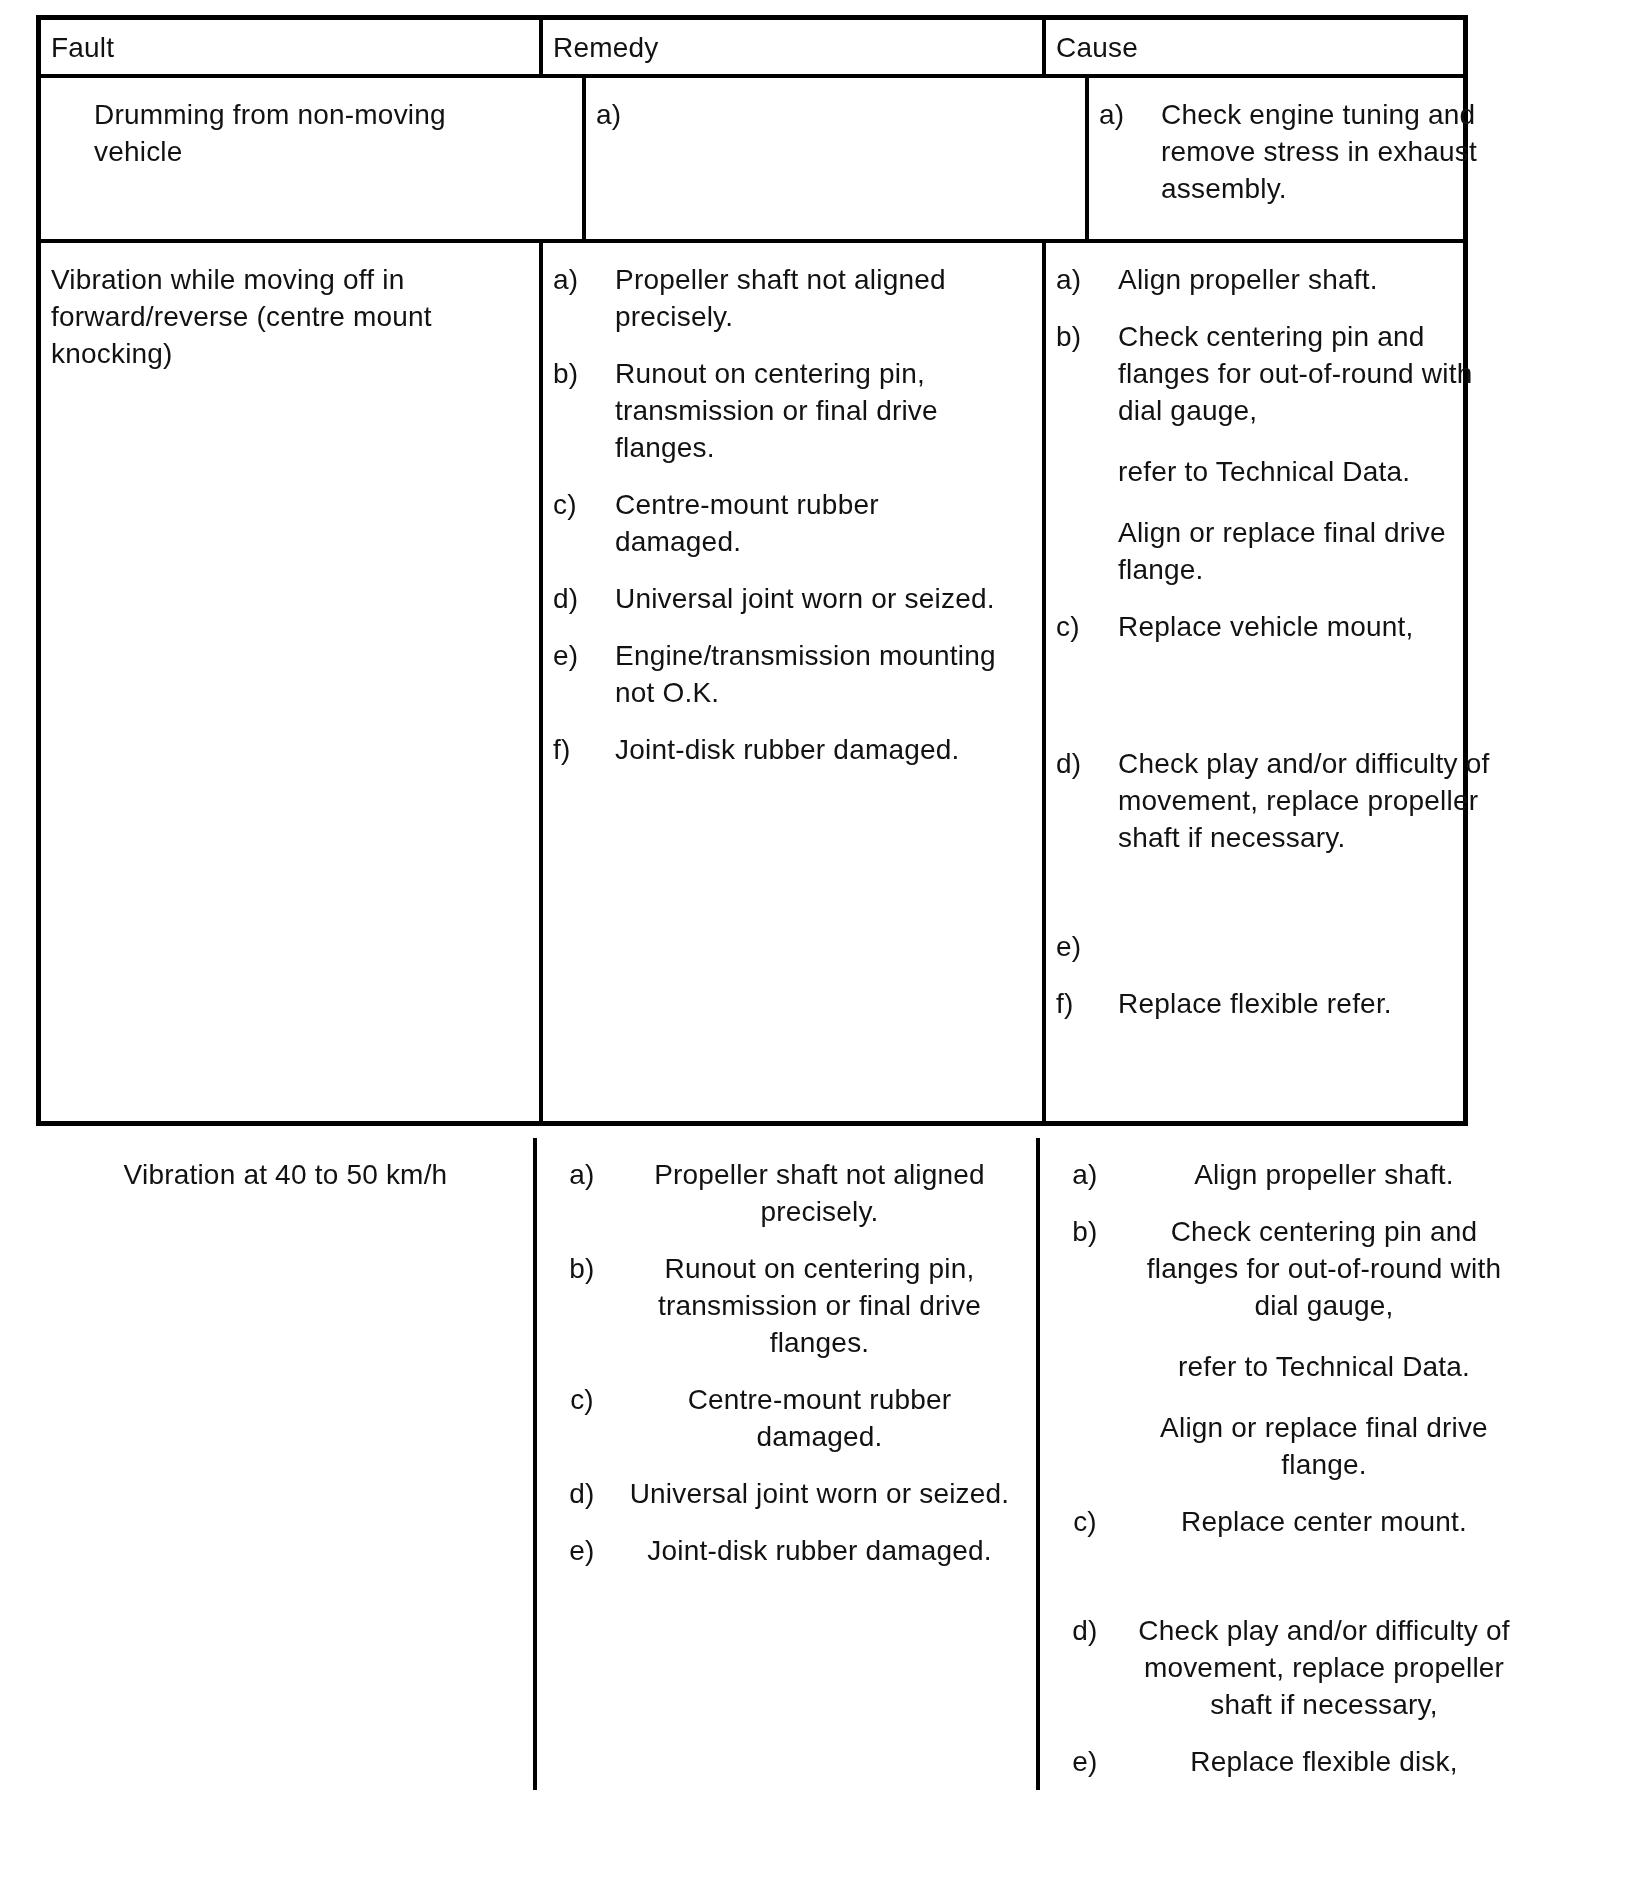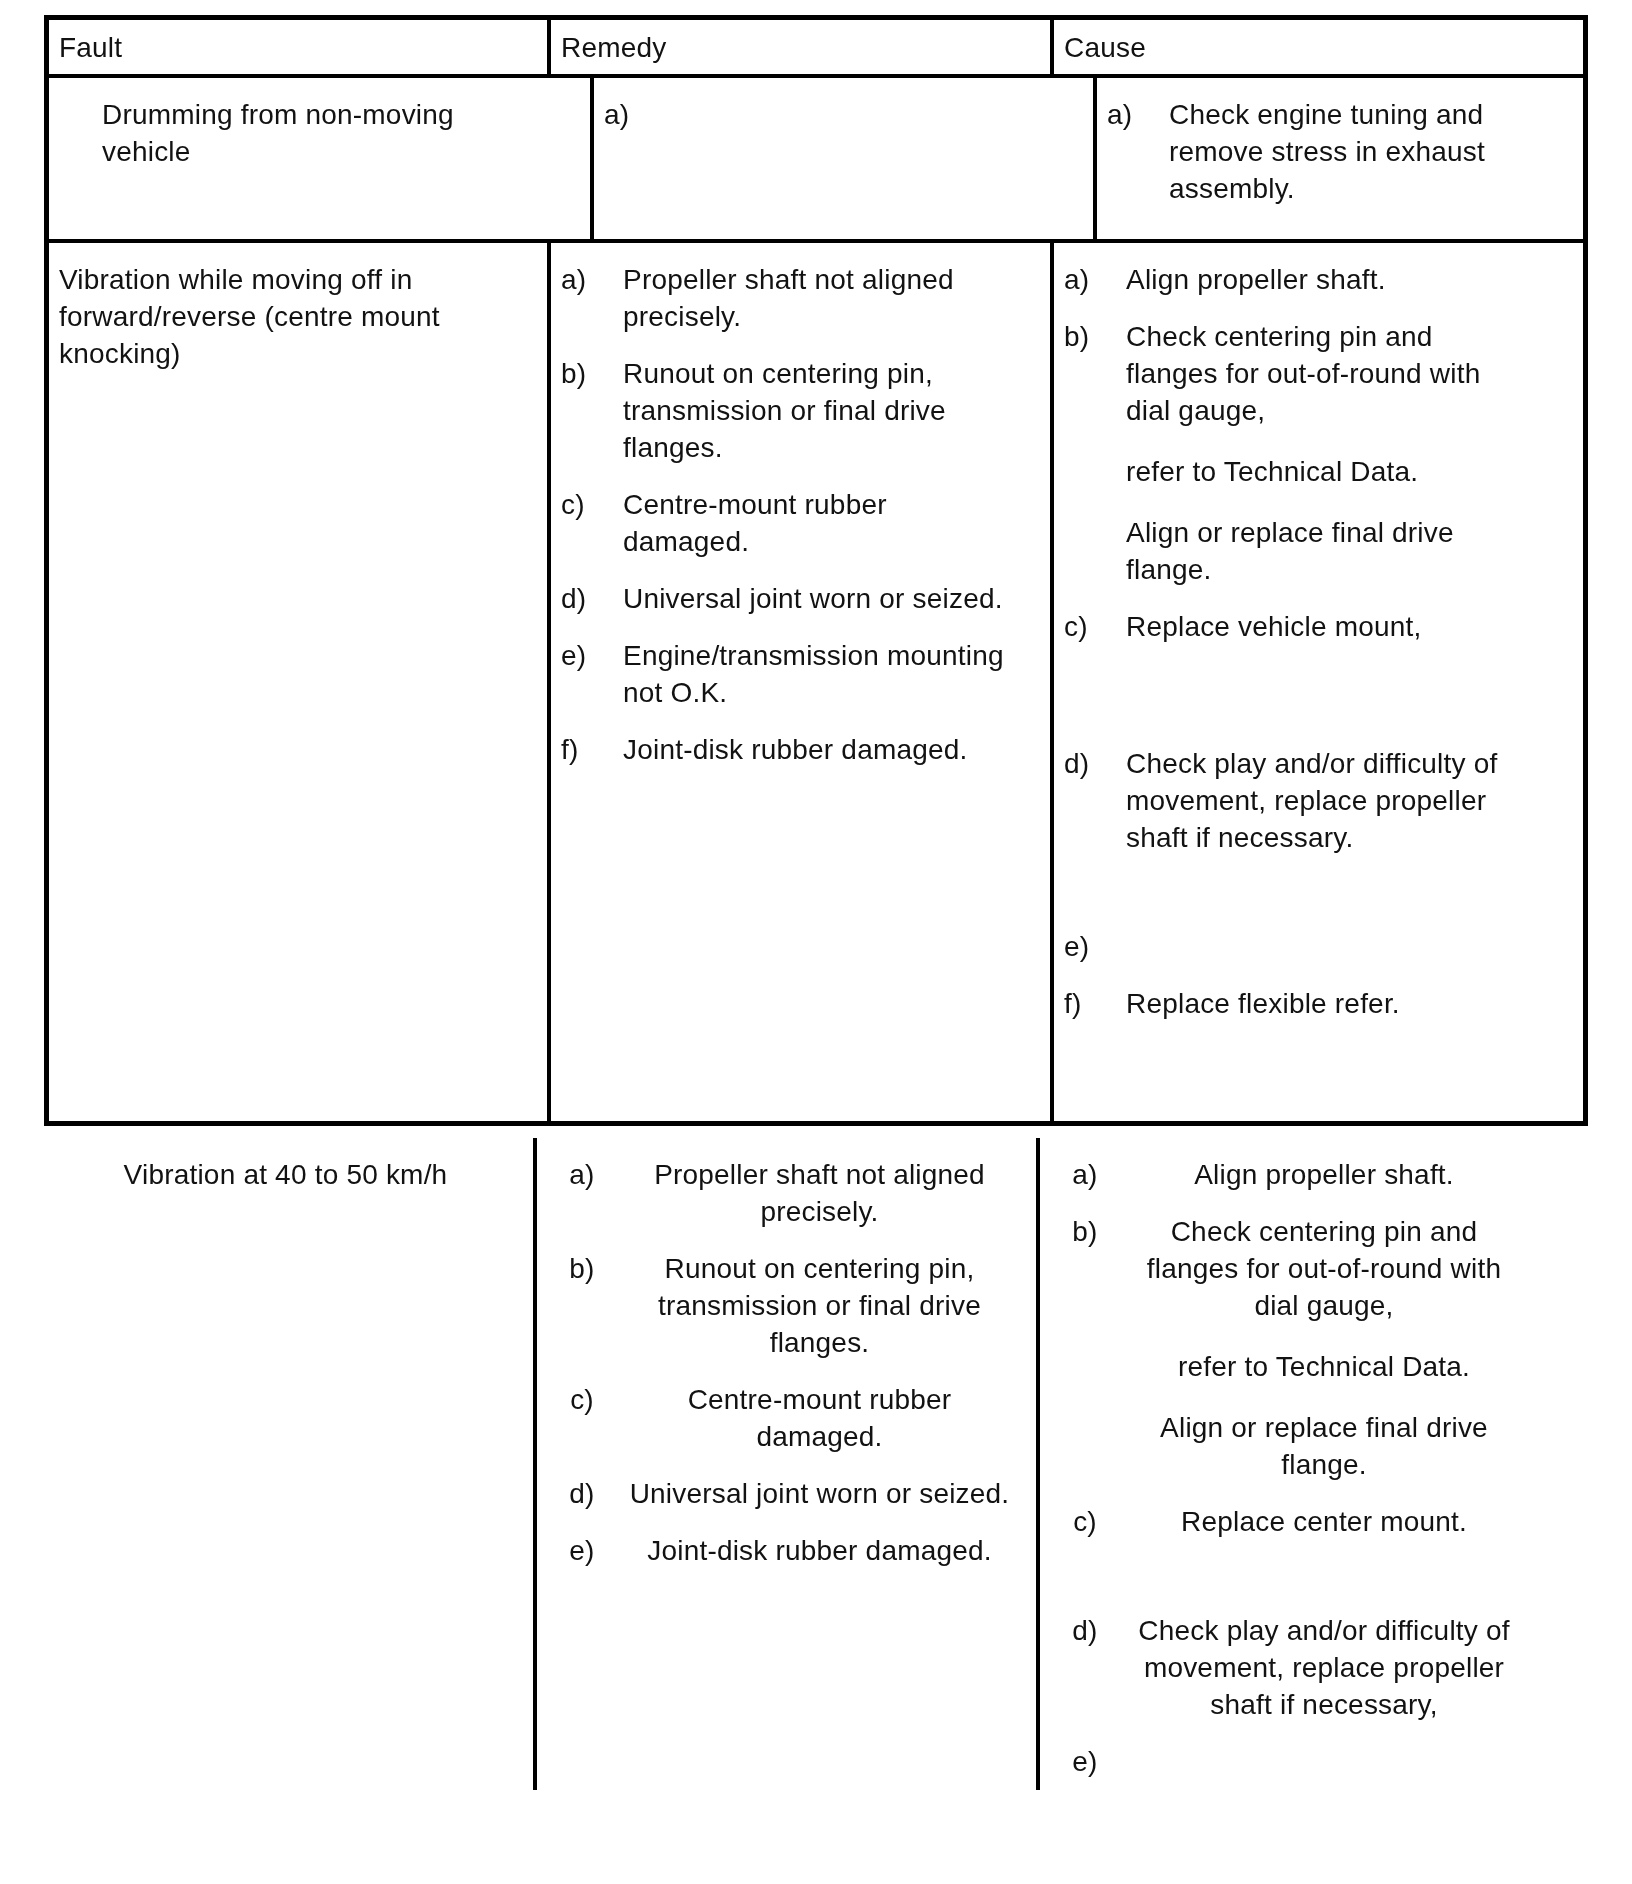--- a/index.html
+++ b/index.html
@@ -11,23 +11,23 @@
     color: #121212;
     font-family: "Liberation Sans", "DejaVu Sans", sans-serif;
     font-size: 28px;
     line-height: 37px;
     letter-spacing: 0.2px;
   }
 
   
   .ttable {
     position: absolute;
-    left: 44px;
+    left: 36px;
     top: 15px;
-    width: 1544px;
+    width: 1432px;
     border: 5px solid #000;
     box-sizing: border-box;
     display: flex;
     flex-direction: column;
   }
   .trow {
     display: grid;
     grid-template-columns: 498px 503px 501px;
     box-sizing: border-box;
   }
@@ -253,18 +253,21 @@
             </div>
           </div>
           <div class="item" style="margin-top: 72px;">
             <span class="marker">d)</span>
             <div class="itext">
               <p>Check play and/or difficulty of<br>movement, replace propeller<br>shaft if necessary,</p>
             </div>
           </div>
           <div class="item">
             <span class="marker">e)</span>
+            <div class="itext">
+              <p>Replace flexible disk,</p>
+            </div>
           </div>
         </div>
     </div>
   </div>
 
 </div>
 
 </body></html>

